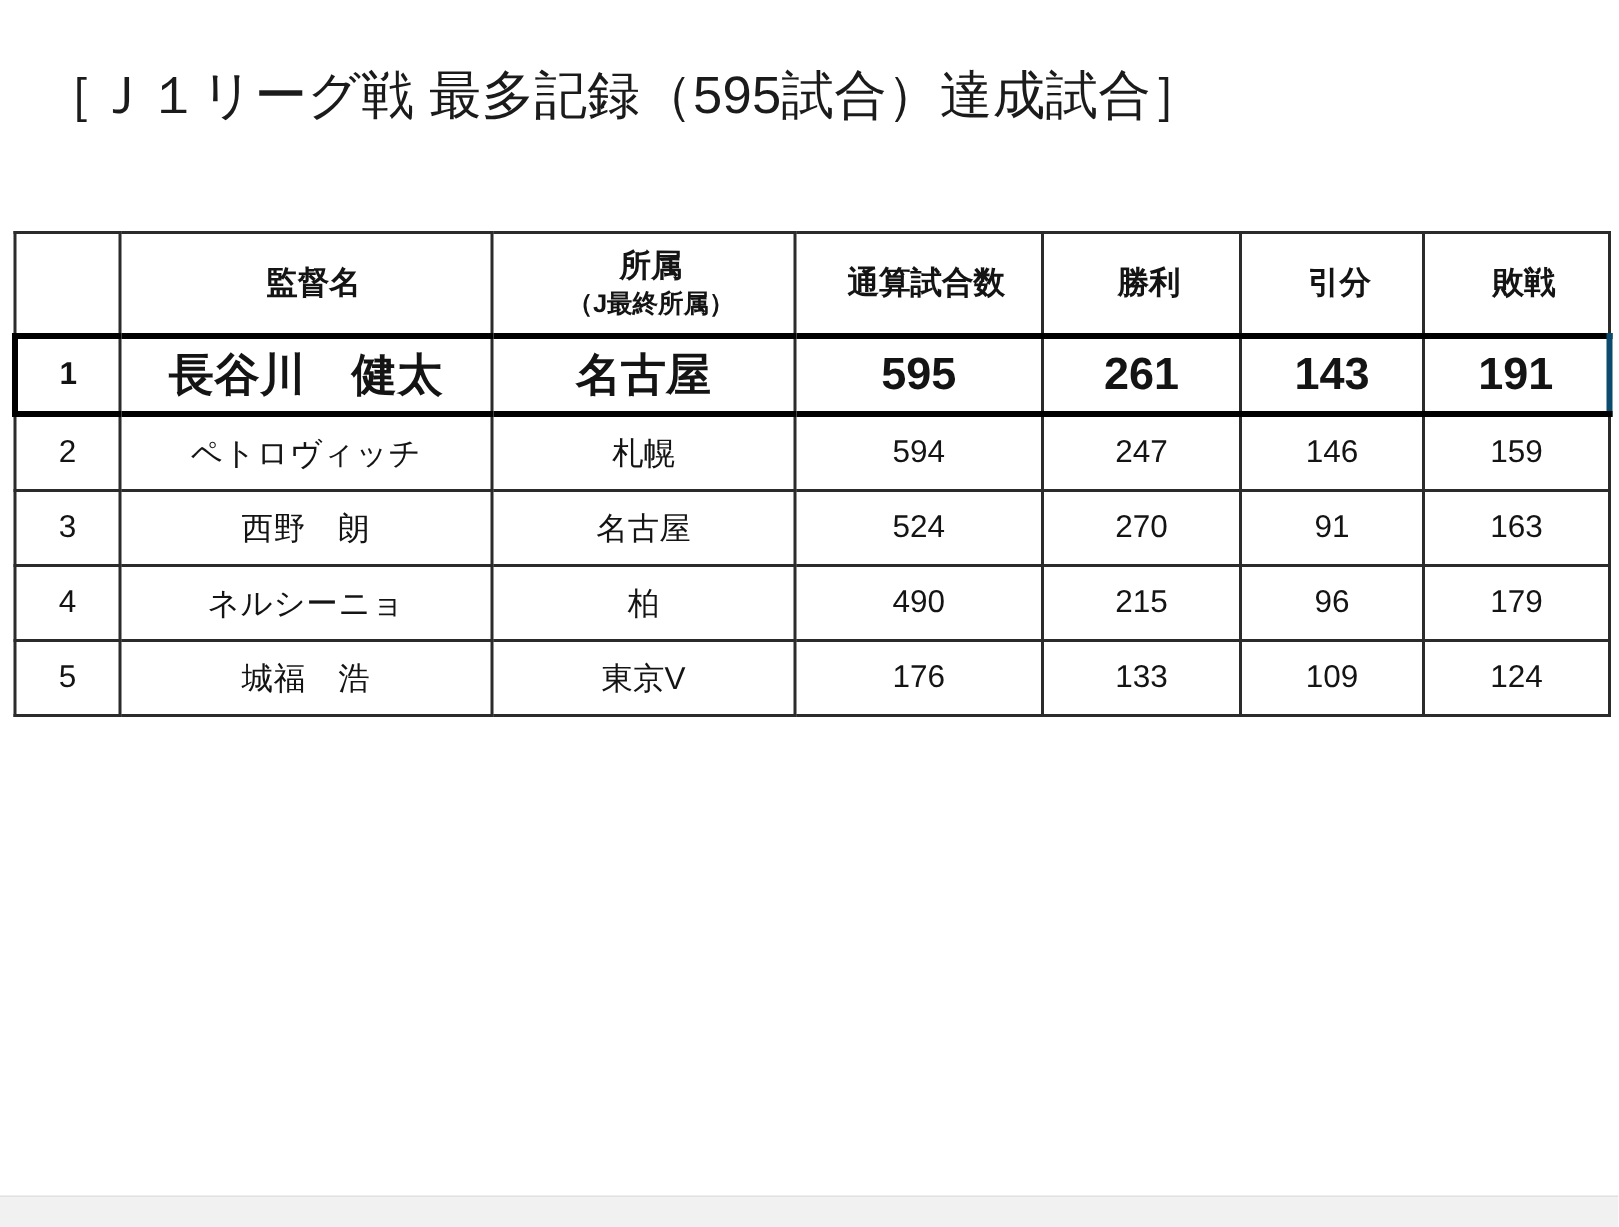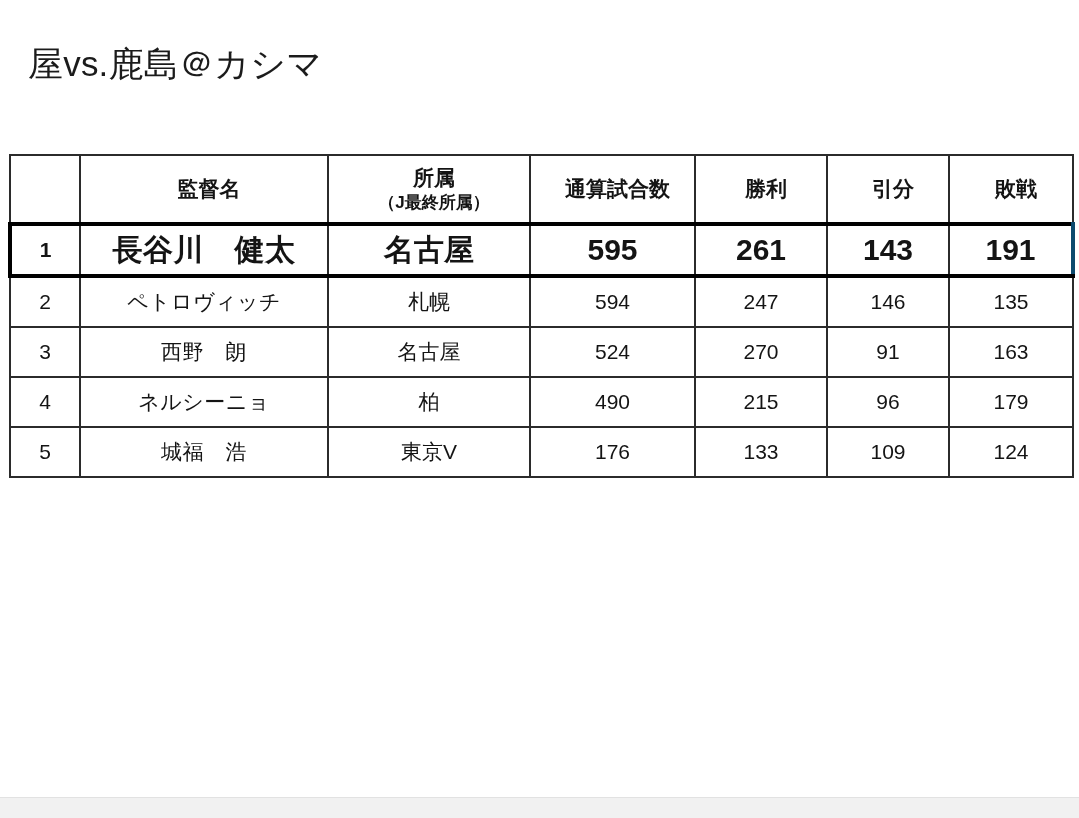--- a/index.html
+++ b/index.html
@@ -105,21 +105,21 @@
     background: #f1f1f1;
     border-top: 1px solid #e2e2e2;
   }
 </style>
 </head>
 <body>
 
 <div class="page">
 
   <div class="headline">
-    <span class="line">屋vs.鹿島＠カシマ</span>
+    <span class="line">［Ｊ１リーグ戦 最多記録（595試合）達成試合］</span>
   </div>
 
 
   <div class="table-wrap">
     <table class="ranking">
       <colgroup>
         <col class="col-rank">
         <col class="col-name">
         <col class="col-club">
         <col class="col-games">
@@ -151,21 +151,21 @@
           <td>143</td>
           <td>191</td>
         </tr>
         <tr>
           <td class="rank-cell">2</td>
           <td class="name-cell">ペトロヴィッチ</td>
           <td>札幌</td>
           <td>594</td>
           <td>247</td>
           <td>146</td>
-          <td>135</td>
+          <td>159</td>
         </tr>
         <tr>
           <td class="rank-cell">3</td>
           <td class="name-cell">西野　朗</td>
           <td>名古屋</td>
           <td>524</td>
           <td>270</td>
           <td>91</td>
           <td>163</td>
         </tr>

